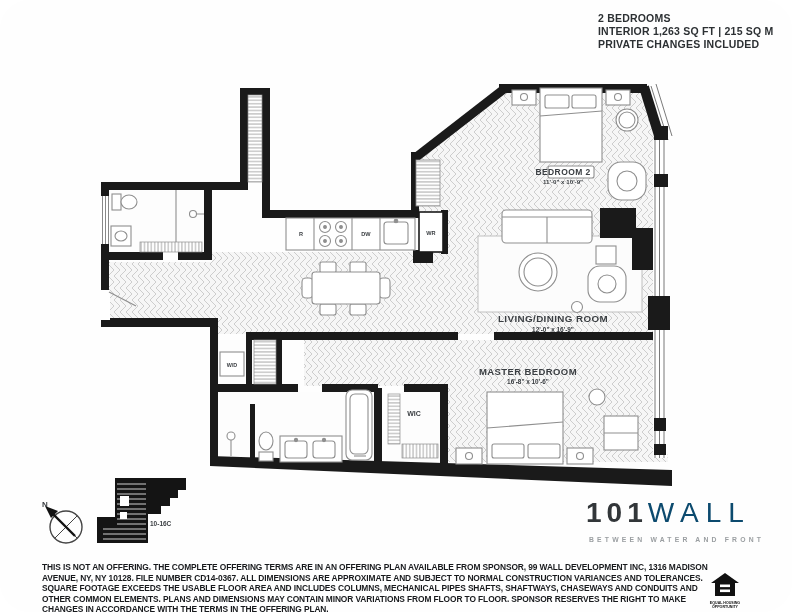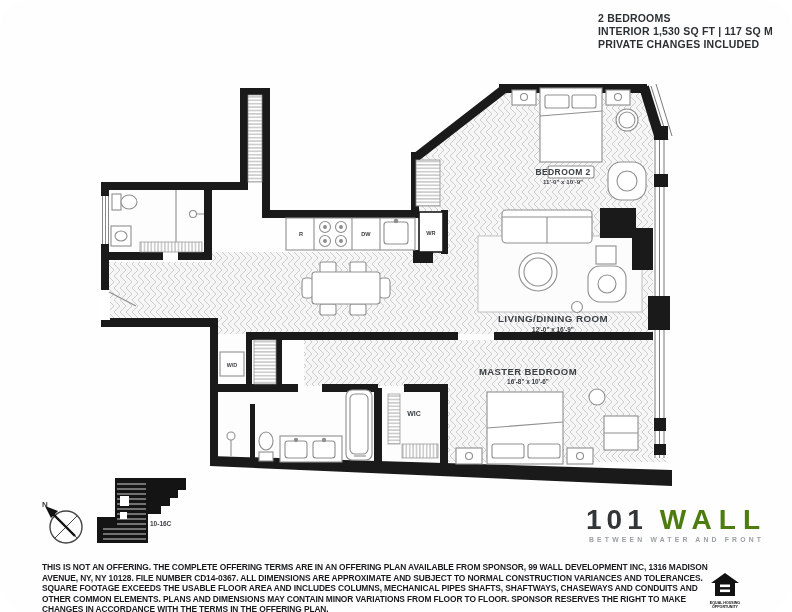--- a/index.html
+++ b/index.html
@@ -1,38 +1,38 @@
 <!DOCTYPE html>
 <html><head>
 <meta charset="utf-8">
 <style>
   html,body{margin:0;padding:0;background:#ffffff;}
   #page{position:relative;width:792px;height:612px;background:#fefefe;overflow:hidden;
         font-family:"Liberation Sans",sans-serif;color:#26292c;border-radius:29px;}
   .hdr{position:absolute;left:598px;top:12px;width:190px;font-size:10.5px;line-height:13.2px;
        font-weight:bold;letter-spacing:.2px;color:#2c3033;}
-  .logo{position:absolute;left:586px;top:497px;display:flex;align-items:flex-end;gap:12px;margin-top:7px;}
+  .logo{position:absolute;left:586px;top:497px;display:flex;align-items:flex-end;gap:0;}
   .logo .num{font-size:28px;font-weight:700;letter-spacing:5px;color:#323639;}
-  .logo .word{font-size:28px;font-weight:700;letter-spacing:7px;color:#4d7c0f;}
+  .logo .word{font-size:28px;font-weight:400;letter-spacing:7px;color:#0c4a6e;}
   .tagline{position:absolute;left:589px;top:536px;font-size:6.8px;font-weight:bold;
            letter-spacing:3.2px;color:#9a9ea1;}
   .disclaimer{position:absolute;left:42px;top:554px;width:668px;font-size:8.4px;
               line-height:10.4px;font-weight:bold;color:#17191c;letter-spacing:-.1px;}
   .eho{position:absolute;left:704px;top:572px;width:42px;text-align:center;}
   .eho .txt{font-size:3.6px;line-height:4px;font-weight:bold;color:#111;}
   svg text{font-family:"Liberation Sans",sans-serif;font-weight:bold;fill:#3a3e42;}
 </style>
 </head>
 <body>
 
 <div id="page">
 
   <div class="hdr">
     <div>2 BEDROOMS</div>
-    <div>INTERIOR 1,530 SQ FT  |  117 SQ M</div>
+    <div>INTERIOR 1,263 SQ FT  |  215 SQ M</div>
     <div>PRIVATE CHANGES INCLUDED</div>
   </div>
 
   <svg width="792" height="612" viewBox="0 0 792 612" style="position:absolute;left:0;top:0;">
     <defs>
       <pattern id="hb" width="12" height="12" patternUnits="userSpaceOnUse" patternTransform="rotate(90)">
         <rect width="12" height="12" fill="#f6f6f6"></rect>
         <path d="M0,12 L6,6 L12,12 M0,6 L6,0 L12,6" stroke="#cdcdcd" stroke-width="1" fill="none"></path>
       </pattern>
       <pattern id="shelfH" width="6" height="3.4" patternUnits="userSpaceOnUse">

